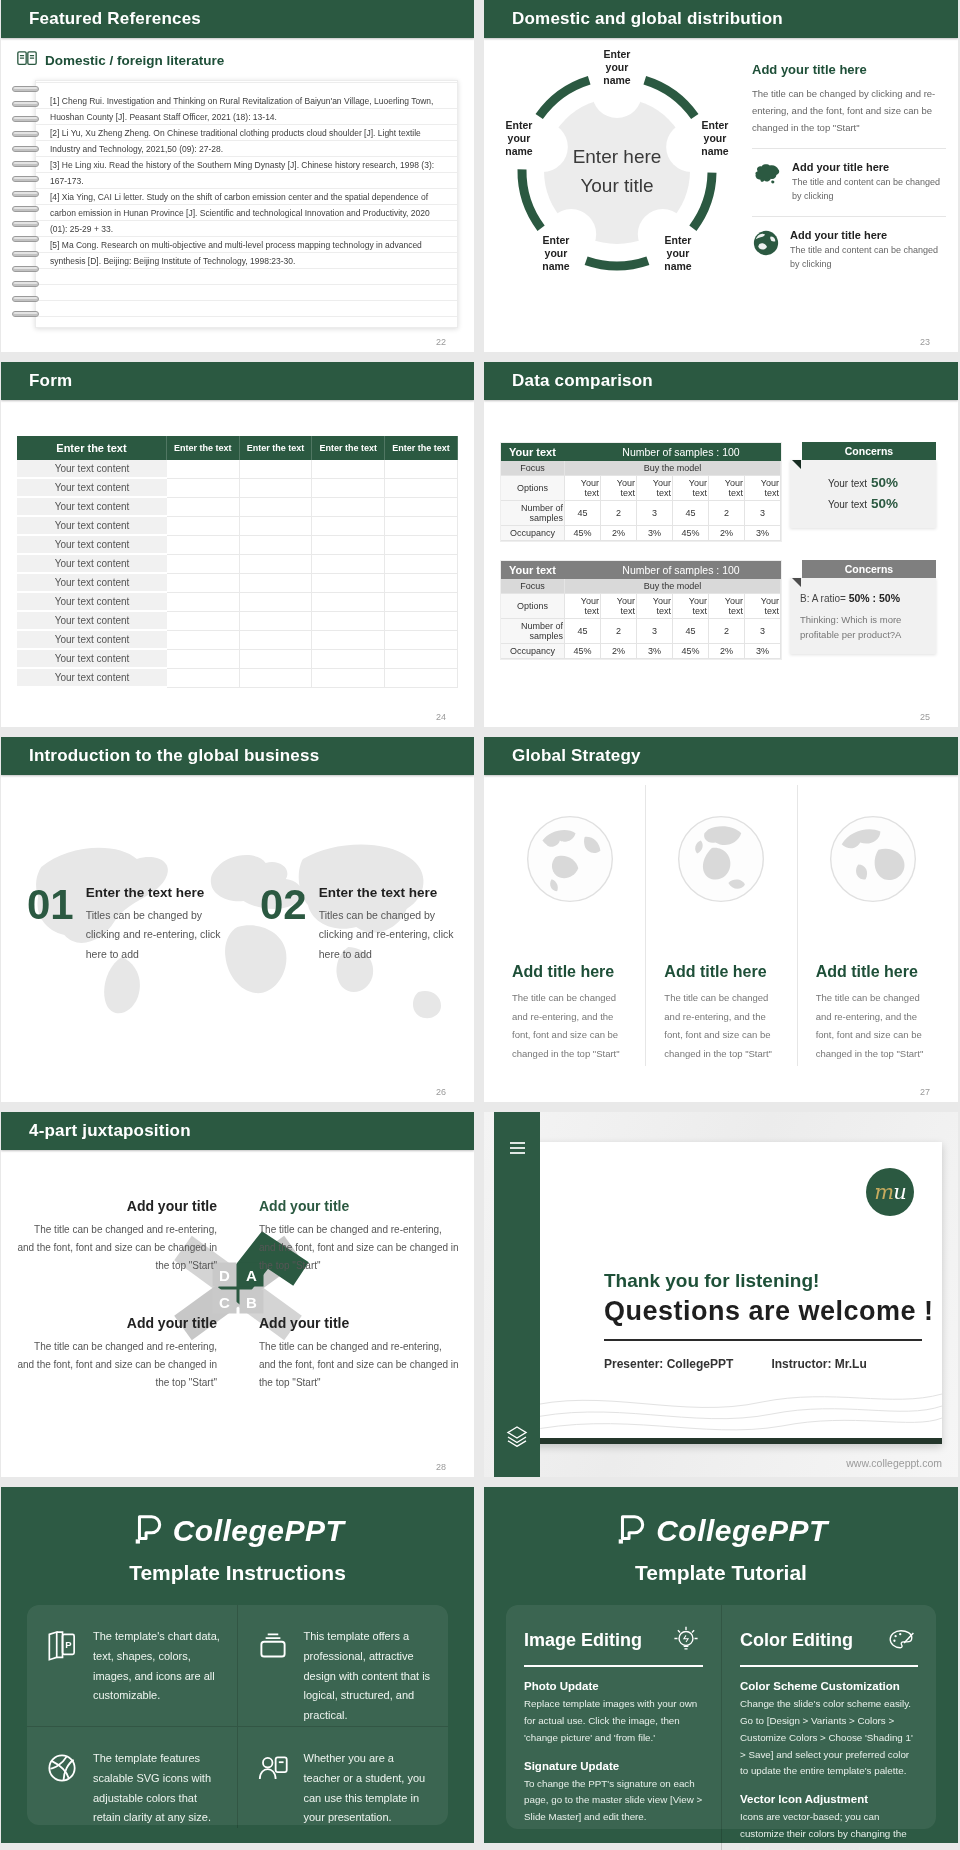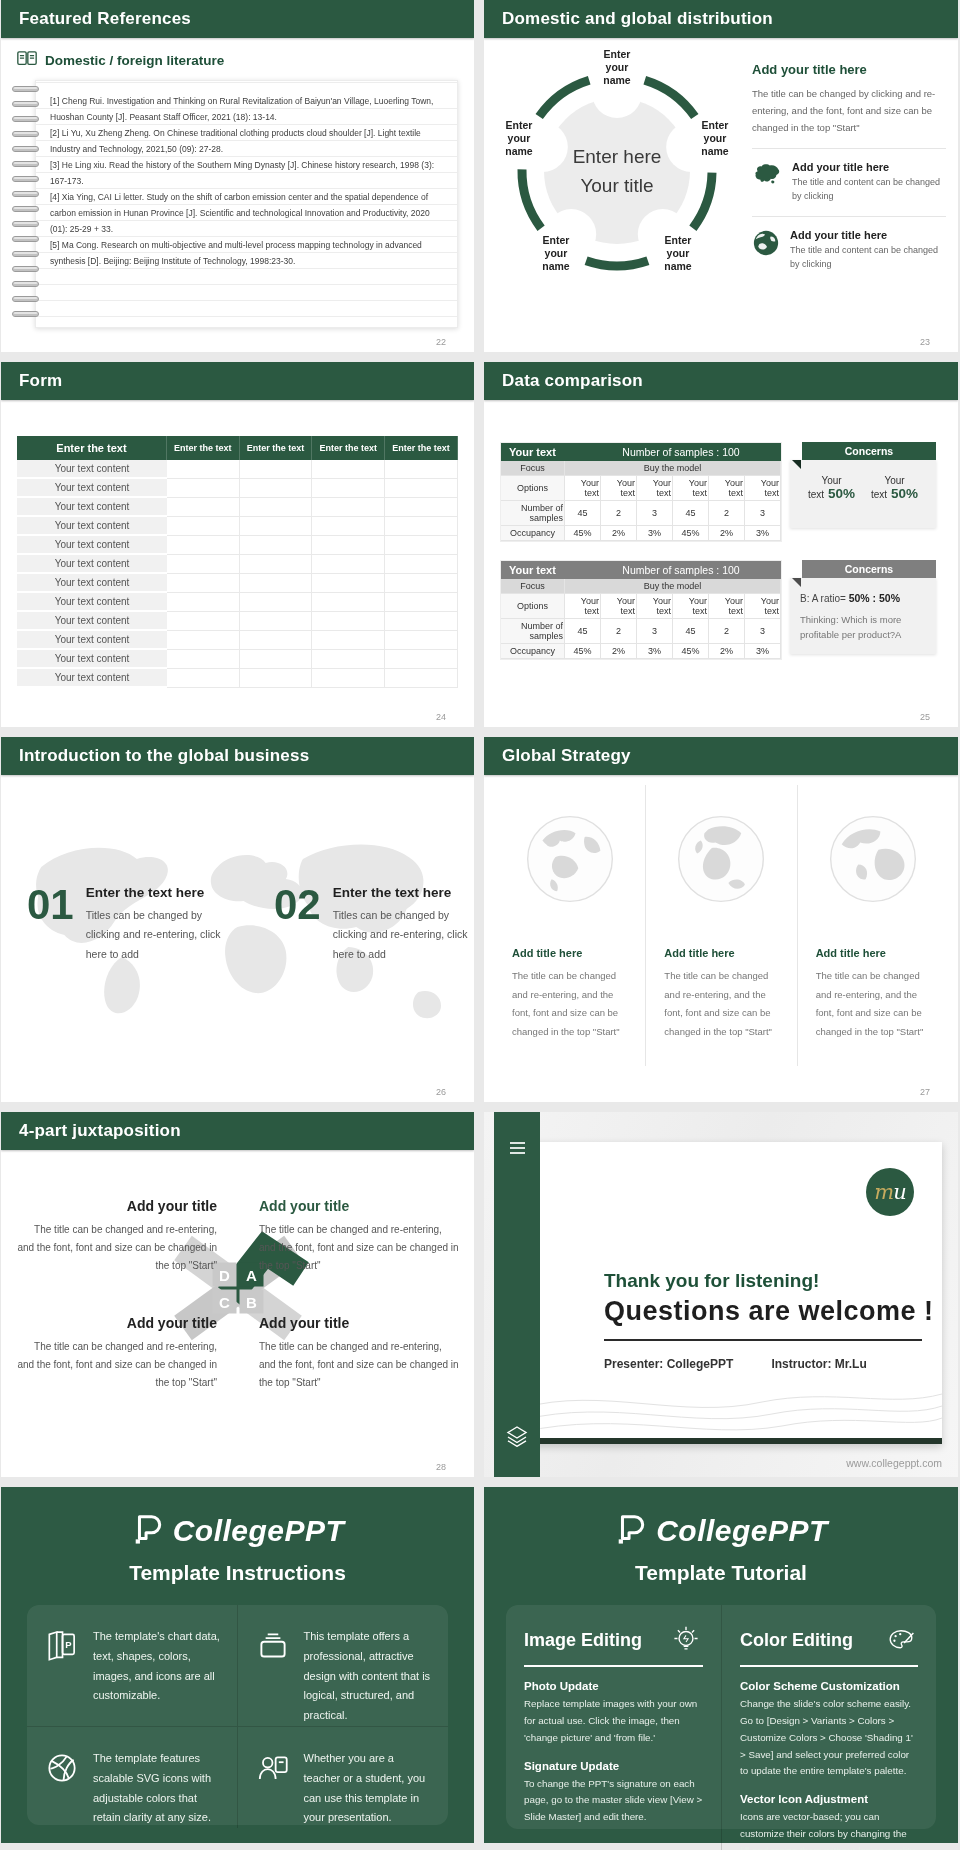--- a/index.html
+++ b/index.html
@@ -1,20 +1,20 @@
 <!DOCTYPE html>
 <html><head>
 <meta charset="utf-8">
 <style>
   *{box-sizing:border-box;margin:0;padding:0}
   body{background:#cfcfcf;font-family:"Liberation Sans",sans-serif}
   .canvas{width:960px;height:1850px;background:#e9e9e9;position:relative;margin:0 auto;overflow:hidden}
   .grid{display:grid;grid-template-columns:473px 474px;grid-template-rows:352px 365px 365px 365px 356px;gap:10px;padding-left:1px}
   .slide{background:#fff;position:relative;overflow:hidden}
-  .tbar{height:38px;background:#2b5941;display:flex;align-items:center;padding-left:18px;box-shadow:0 1px 2px rgba(0,0,0,.25)}
+  .tbar{height:38px;background:#2b5941;display:flex;align-items:center;padding-left:28px;box-shadow:0 1px 2px rgba(0,0,0,.25)}
   .tbar span{color:#fff;font-weight:bold;font-size:17px;letter-spacing:.2px}
   .pagenum{position:absolute;right:28px;bottom:5px;font-size:9px;color:#9a9a9a}
   
   .s22-head{position:absolute;top:50px;left:16px;display:flex;align-items:center;gap:8px;color:#1e4f38;font-weight:bold;font-size:13.5px}
   .s22-card{position:absolute;left:34px;right:16px;top:80px;height:248px;background:#fff;border:1px solid #ececec;box-shadow:0 1px 5px rgba(0,0,0,.14)}
   .ruled{height:100%;padding:12px 14px 0;font-size:8.5px;line-height:16px;color:#3d3d3d;background:repeating-linear-gradient(to bottom,transparent 0 15px,#ededed 15px 16px);background-origin:content-box}
   .spiral{position:absolute;left:11px;top:86px;display:flex;flex-direction:column;gap:9px;z-index:2}
   .ring{width:27px;height:6px;background:#e4e4e4;border:1px solid #9b9b9b;border-radius:3px;box-shadow:inset 0 -2px 0 #c2c2c2}
   
   .s23-diagram{position:absolute;left:8px;top:46px;width:250px;height:250px}
@@ -54,31 +54,31 @@
   .cfold{position:absolute;left:2px;top:18px;width:0;height:0;border-top:9px solid #152b20;border-left:9px solid transparent}
   .cfold.gray{border-top-color:#4d4d4d}
   .cbody{background:#f1f1f1;box-shadow:0 1px 3px rgba(0,0,0,.12);padding:12px 10px;min-height:68px}
   .c1line{text-align:center;font-size:10px;color:#333;margin:3px 0}
   .c1line b{font-size:13.5px;color:#2b5941;margin-left:4px}
   .c2ratio{font-size:10px;color:#444;margin:2px 0 8px}
   .c2ratio b{color:#222;font-size:10.5px}
   .c2think{font-size:9.5px;color:#777;line-height:1.6}
   
   .s26-map{position:absolute;left:0;top:70px;width:100%;height:260px}
-  .s26-items{position:absolute;left:26px;top:148px;display:flex;gap:42px}
+  .s26-items{position:absolute;left:26px;top:148px;display:flex;gap:28px}
   .s26-item{display:flex;gap:12px;width:205px}
   .s26-num{font-size:42px;font-weight:bold;color:#2b5941;line-height:.95}
   .s26-item h4{font-size:13.5px;color:#1f1f1f;margin-bottom:6px}
   .s26-item p{font-size:10.5px;color:#555;line-height:1.85}
   
   .s27-cols{position:absolute;left:10px;right:10px;top:48px;bottom:36px;display:grid;grid-template-columns:1fr 1fr 1fr}
   .s27-col{padding:28px 18px 0}
   .s27-col+.s27-col{border-left:1px solid #e6e6e6}
   .s27-col svg{display:block;margin:0 auto}
-  .s27-col h4{font-size:11px;color:#1e4f38;margin:42px 0 8px}
+  .s27-col h4{font-size:16px;color:#1e4f38;margin:58px 0 8px}
   .s27-col p{font-size:9.5px;color:#777;line-height:1.95}
   
   .s28-block{position:absolute;width:202px;z-index:1}
   .s28-block h4{font-size:14px;color:#222;margin-bottom:7px}
   .s28-block.green-title h4{color:#2b5941}
   .s28-block p{font-size:10px;color:#555;line-height:1.8}
   .s28-block.r{text-align:right}
   .s28-gfx{position:absolute;left:166px;top:110px;width:142px;height:132px;z-index:0}
   .s28-letters{position:absolute;left:50%;top:50%;transform:translate(-50%,-50%);display:grid;grid-template-columns:24px 24px;gap:3px}
   .tile{width:24px;height:24px;background:#c9c9c9;color:#fff;font-weight:bold;font-size:15px;display:flex;align-items:center;justify-content:center}
@@ -383,21 +383,21 @@
             <div>3%</div>
             <div>45%</div>
             <div>2%</div>
             <div>3%</div>
           </div>
     </div>
 
     <div class="concerns" style="top:80px">
       <div class="chead green">Concerns</div>
       <i class="cfold"></i>
-      <div class="cbody" style="display:flex;flex-direction:row;justify-content:flex-start">
+      <div class="cbody" style="display:flex;flex-direction:column;justify-content:flex-start">
         <div class="c1line"><span>Your text</span><b>50%</b></div>
         <div class="c1line"><span>Your text</span><b>50%</b></div>
       </div>
     </div>
 
     <div class="dtable" style="top:198px">
       <div class="dhead gray">
         <span class="lh">Your text</span>
         <span class="rh">Number of samples : 100</span>
       </div>

